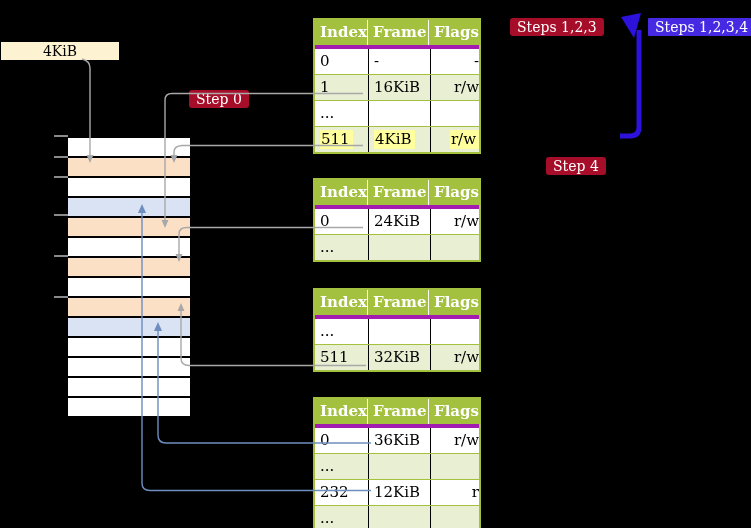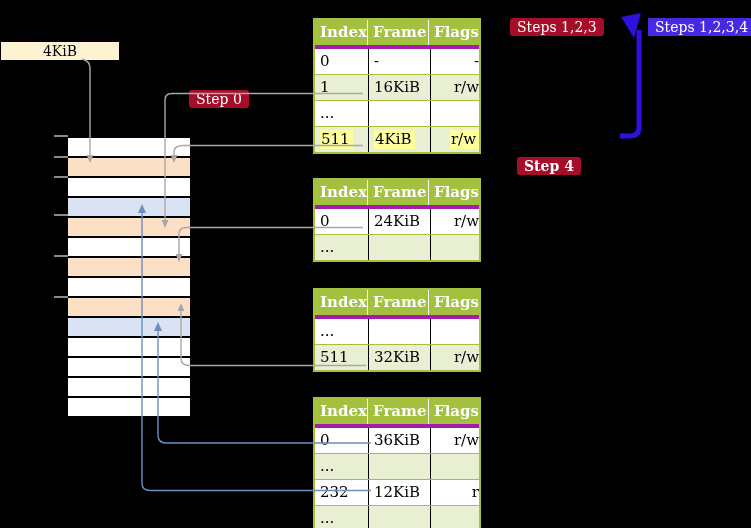--- a/index.html
+++ b/index.html
@@ -16,21 +16,21 @@
   
   .badge{
     position:absolute;height:18px;line-height:18px;padding:0 7px;
     border-radius:3px;color:#fff;font-size:14px;white-space:nowrap;
   }
   .badge-red{background:var(--dark-red,#a60d28);}
   .badge-blue{background:var(--badge-blue,#4629e3);border-radius:1px;}
   #badge-step0{left:189px;top:42px;margin-top:48px;}
   #badge-steps123{left:510px;top:18px;}
   #badge-steps1234{left:648px;top:18px;}
-  #badge-step4{left:517px;top:157px;font-weight:bold;}
+  #badge-step4{left:546px;top:157px;}
   
   .memcol{
     position:absolute;left:68px;top:136px;width:122px;
     border-bottom:2px solid #000;
   }
   .mem-row{height:20px;box-sizing:border-box;border-top:2px solid #000;}
   .mem-white{background:#ffffff;}
   .mem-peach{background:var(--peach,#fce0c6);}
   .mem-blue{background:var(--light-blue,#dae3f3);}
   .tick{position:absolute;left:54px;width:14px;height:2px;background:#8a8a8a;}

